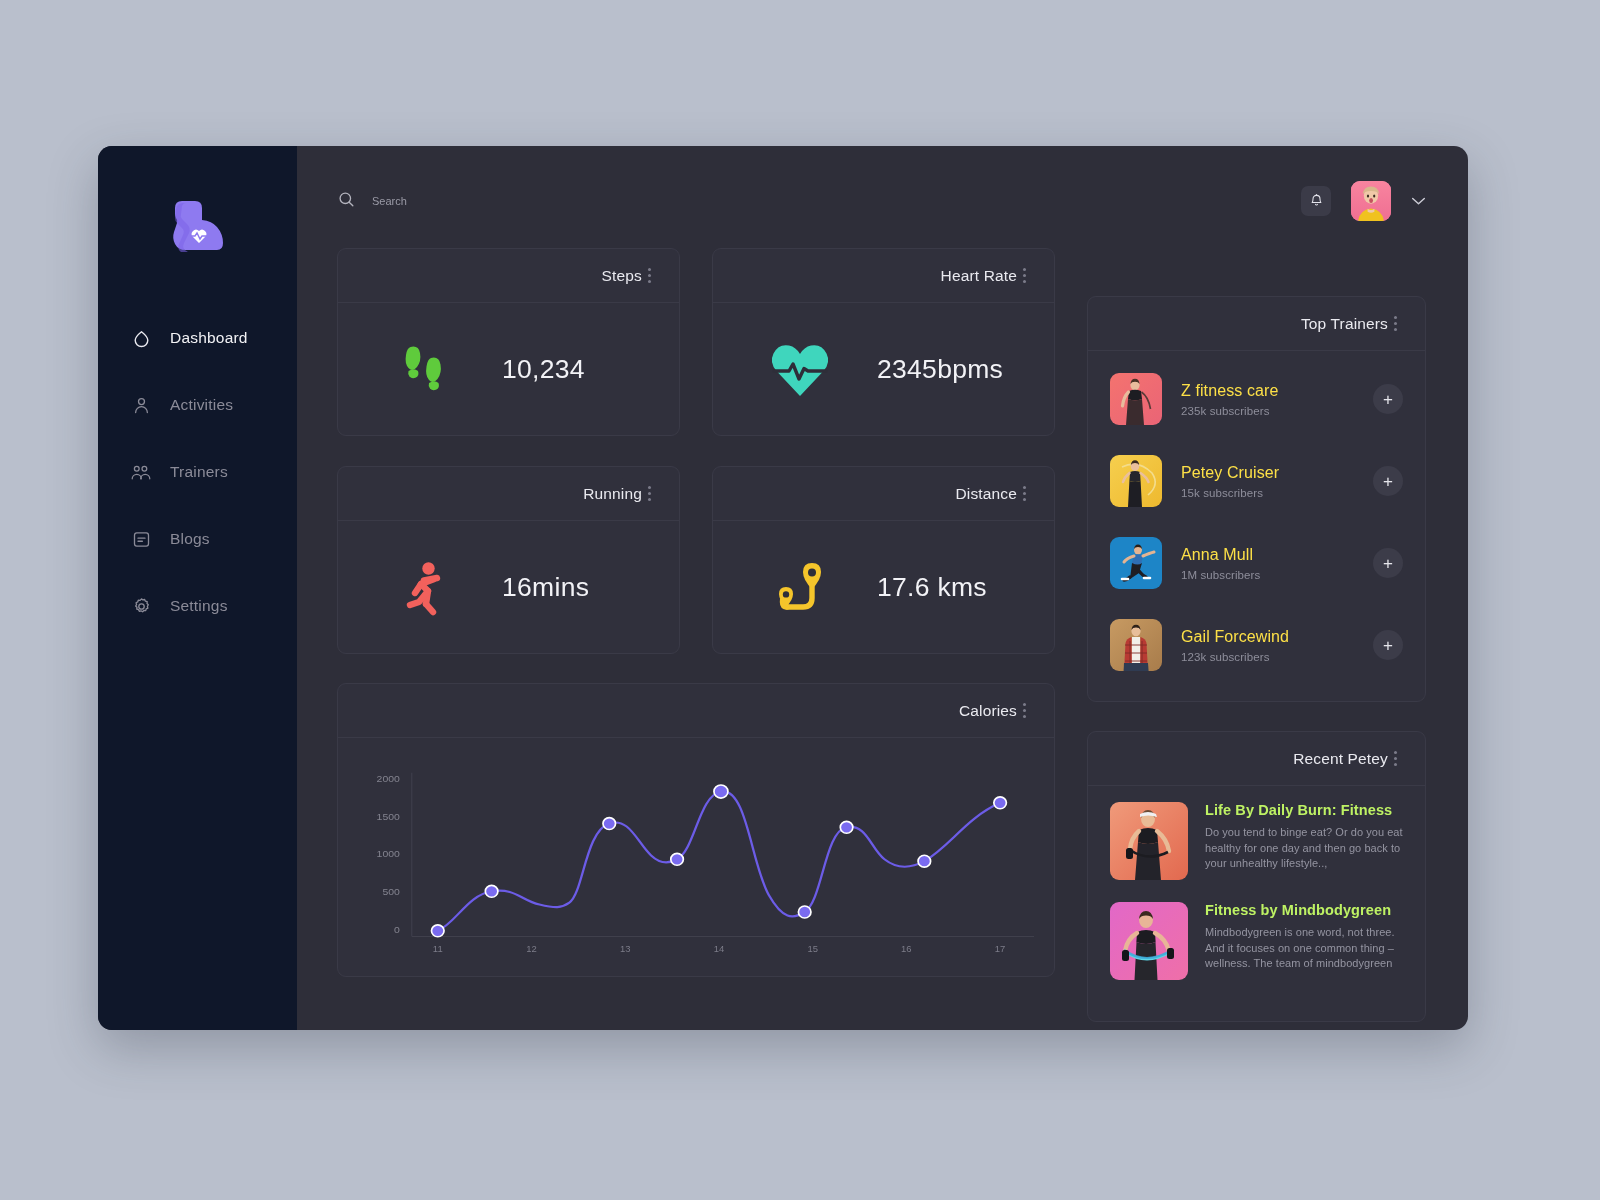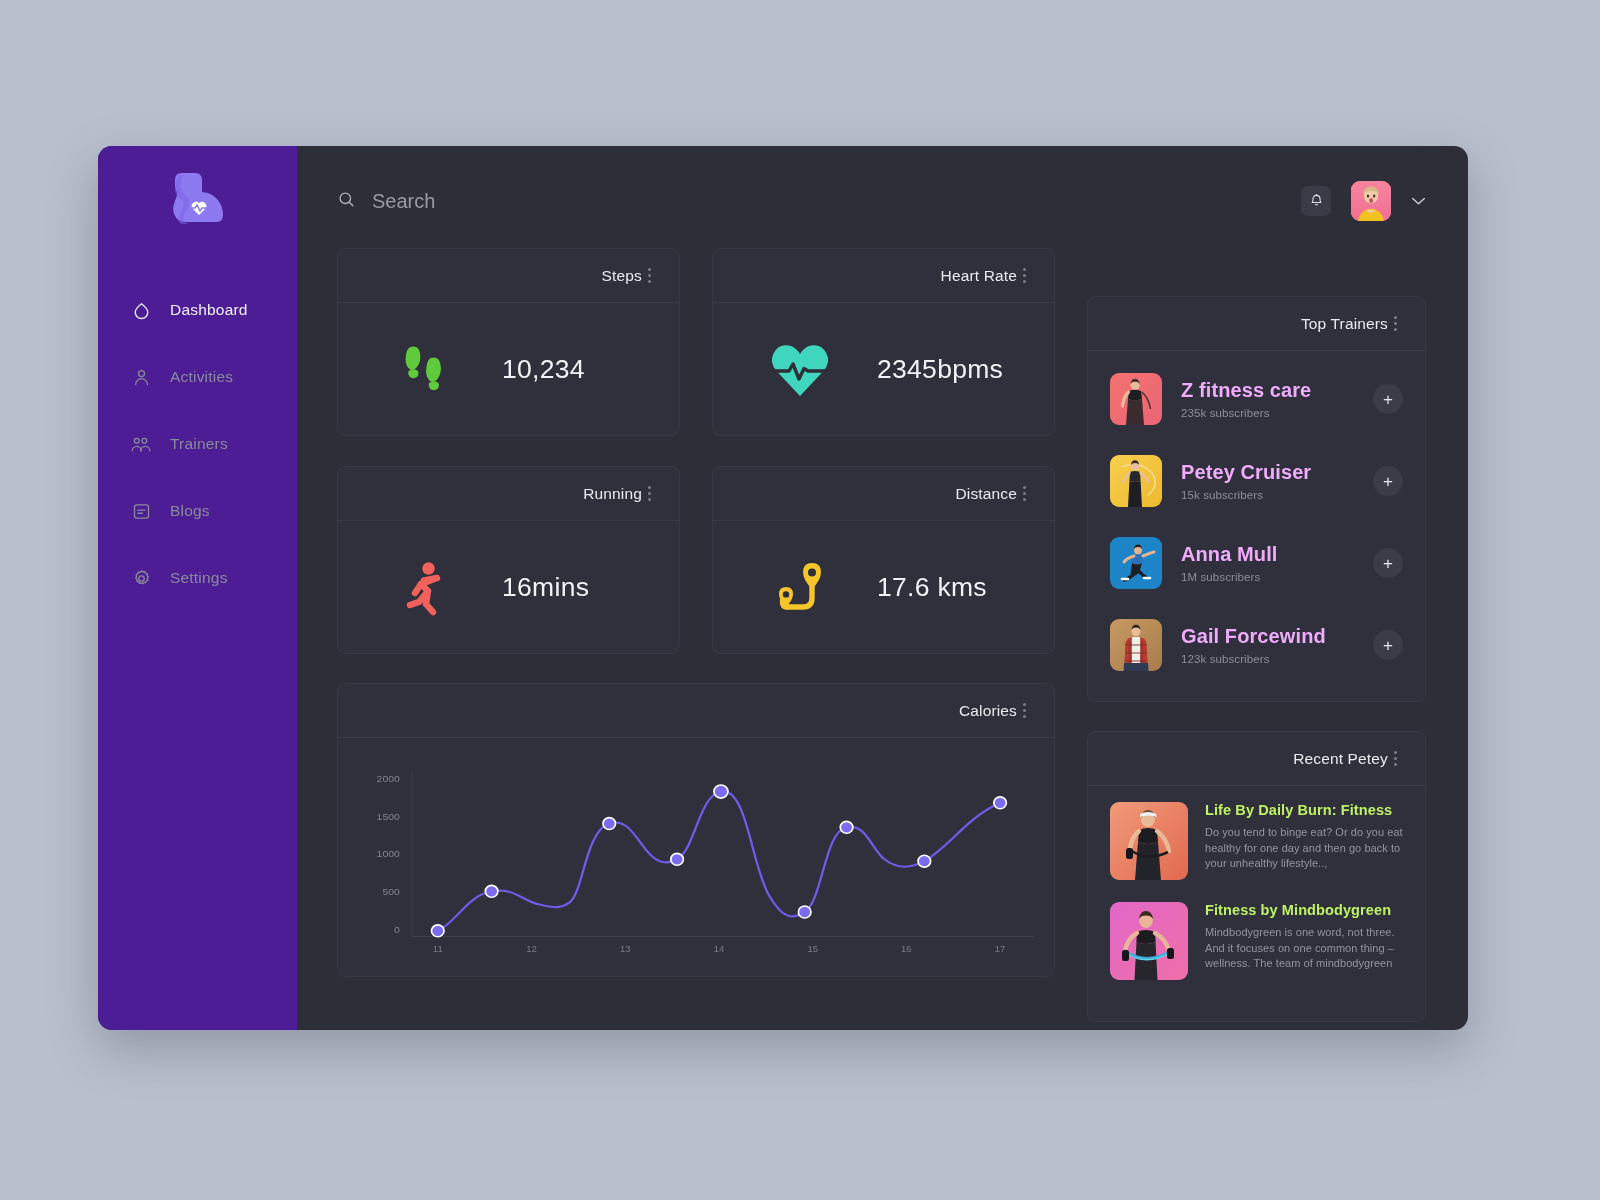--- a/index.html
+++ b/index.html
@@ -16,23 +16,24 @@
     background: #2e2e39;
     border-radius: 14px;
     display: flex;
     overflow: hidden;
     box-shadow: 0 18px 50px rgba(40,45,60,.28);
   }
 
   
   .sidebar {
     width: 199px;
-    background: #4c1d95;
+    background: #0f172a;
     flex: 0 0 199px;
     position: relative;
+    padding-top: 28px;
   }
   .logo-wrap {
     width: 100%;
     display: flex; justify-content: center;
     margin-top: 14px; margin-bottom: 52px;
   }
   .logo { width: 74px; height: 74px; }
   .nav { display: flex; flex-direction: column; }
   .nav-item {
     display: flex; align-items: center;
@@ -51,21 +52,21 @@
     flex: 1;
     padding: 34px 42px 0 40px;
     position: relative;
     min-width: 0;
   }
   .topbar { display: flex; align-items: center; height: 42px; }
   .search-box { display: flex; align-items: center; gap: 16px; flex: 1; }
   .search-input {
     background: transparent; border: none; outline: none;
     font-family: "Liberation Sans", sans-serif;
-    font-size: 20px; color: #9a9aa6;
+    font-size: 11px; color: #9a9aa6;
     width: 320px;
   }
   .search-input::placeholder { color: #9a9aa6; }
   .topbar-right { display: flex; align-items: center; gap: 20px; }
   .bell-btn {
     width: 30px; height: 30px; border-radius: 7px;
     background: #3b3b48;
     display: flex; align-items: center; justify-content: center;
     cursor: pointer; border: none;
   }
@@ -134,21 +135,21 @@
     display: flex; align-items: center;
     gap: 19px;
     height: 68px; margin-bottom: 14px;
   }
   .trainer-thumb {
     width: 52px; height: 52px; flex: 0 0 52px;
     border-radius: 9px; overflow: hidden;
     position: relative;
   }
   .trainer-meta { flex: 1; min-width: 0; }
-  .trainer-name { font-size: 20px; color: #f0abfc; font-weight: bold; letter-spacing: .1px; margin-bottom: 5px; }
+  .trainer-name { font-size: 16px; color: #fde047; font-weight: normal; letter-spacing: .1px; margin-bottom: 5px; }
   .trainer-subs { font-size: 11.5px; color: #8e8e9b; letter-spacing: .1px; }
   .add-btn {
     width: 30px; height: 30px; flex: 0 0 30px;
     border-radius: 50%;
     background: #3c3c49;
     border: none; cursor: pointer;
     color: #e6e6ec; font-size: 17px; line-height: 1;
     display: flex; align-items: center; justify-content: center;
     font-family: "Liberation Sans", sans-serif;
   }

